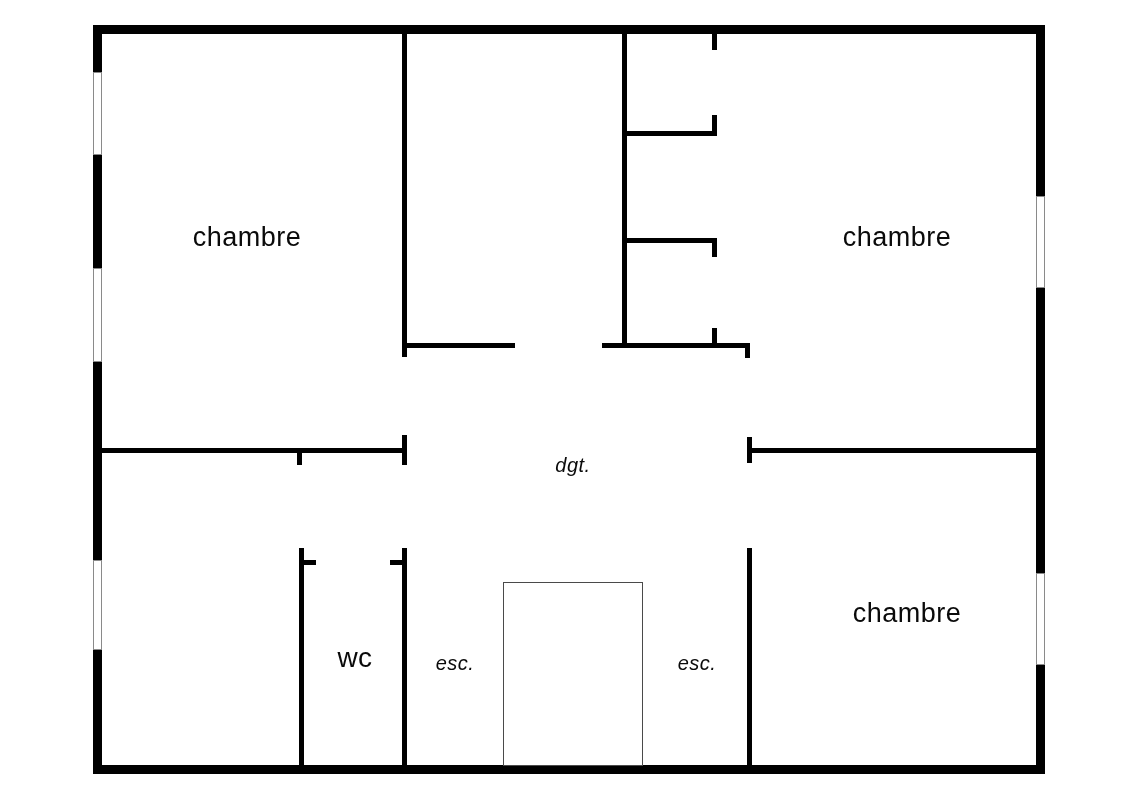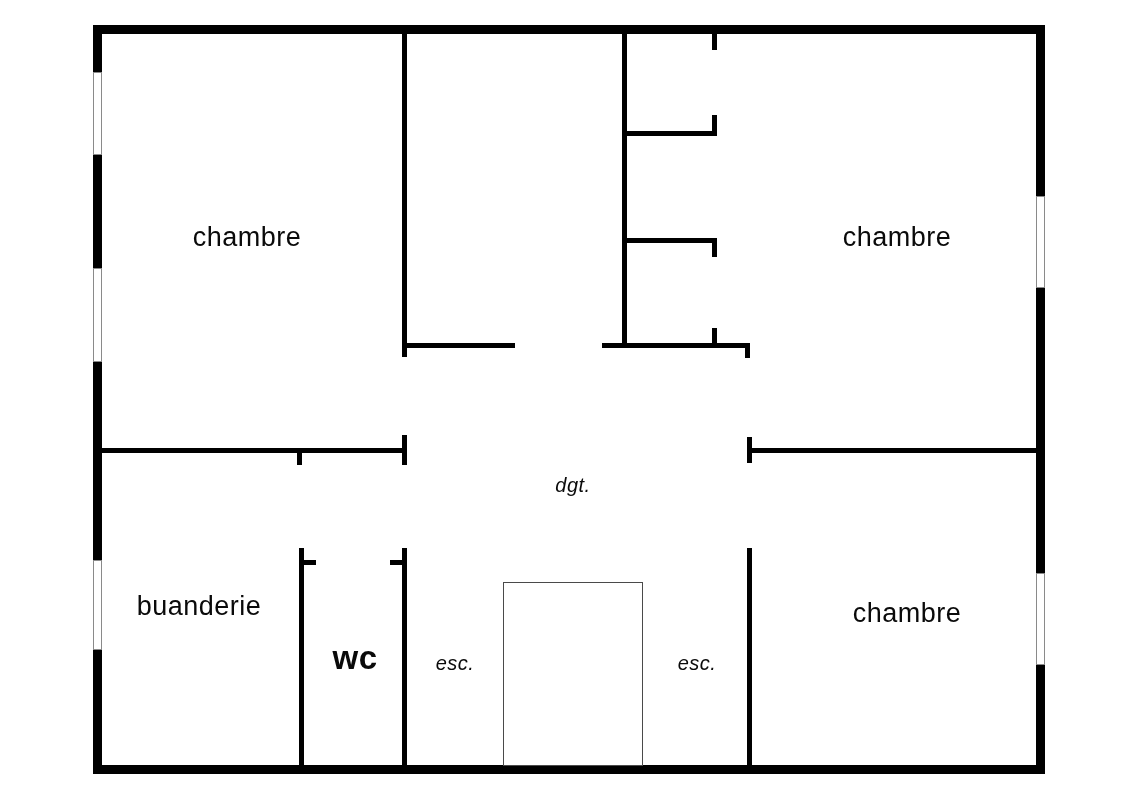--- a/index.html
+++ b/index.html
@@ -41,23 +41,22 @@
   .room-label.italic {
     font-style: italic;
   }
 </style>
 </head>
 <body>
 
 <div id="plan" style="width: 1131px; height: 800px;">
   <span class="room-label" style="left: 247px; top: 237px; font-size: 27px; color: rgb(10, 10, 10);">chambre</span>
   <span class="room-label" style="left: 897px; top: 237px; font-size: 27px; color: rgb(10, 10, 10);">chambre</span>
-  <span class="room-label italic" style="left: 573px; top: 465px; font-size: 20px; color: rgb(10, 10, 10); margin-top: 20px;">dgt.</span>
-  <span class="room-label" style="left: 199px; top: 606px; font-size: 27px; color: rgb(10, 10, 10);">buanderie</span>
-  <span class="room-label" style="left: 355px; top: 658px; font-size: 33px; color: rgb(10, 10, 10); font-weight: bold;">wc</span>
+  <span class="room-label italic" style="left: 573px; top: 465px; font-size: 20px; color: rgb(10, 10, 10);">dgt.</span>
+  <span class="room-label" style="left: 355px; top: 658px; font-size: 28px; color: rgb(10, 10, 10);">wc</span>
   <span class="room-label italic" style="left: 455px; top: 663px; font-size: 20px; color: rgb(10, 10, 10);">esc.</span>
   <span class="room-label italic" style="left: 697px; top: 663px; font-size: 20px; color: rgb(10, 10, 10);">esc.</span>
   <span class="room-label" style="left: 907px; top: 613px; font-size: 27px; color: rgb(10, 10, 10);">chambre</span>
 <div class="wall" style="left: 93px; top: 25px; width: 952px; height: 9px; background: rgb(0, 0, 0);"></div>
     <div class="wall" style="left: 93px; top: 765px; width: 952px; height: 9px; background: rgb(0, 0, 0);"></div>
     <div class="wall" style="left: 93px; top: 25px; width: 9px; height: 749px; background: rgb(0, 0, 0);"></div>
     <div class="wall" style="left: 1036px; top: 25px; width: 9px; height: 749px; background: rgb(0, 0, 0);"></div>
     <div class="wall" style="left: 402px; top: 34px; width: 5px; height: 323px; background: rgb(0, 0, 0);"></div>
     <div class="wall" style="left: 402px; top: 343px; width: 113px; height: 5px; background: rgb(0, 0, 0);"></div>
     <div class="wall" style="left: 602px; top: 343px; width: 148px; height: 5px; background: rgb(0, 0, 0);"></div>

